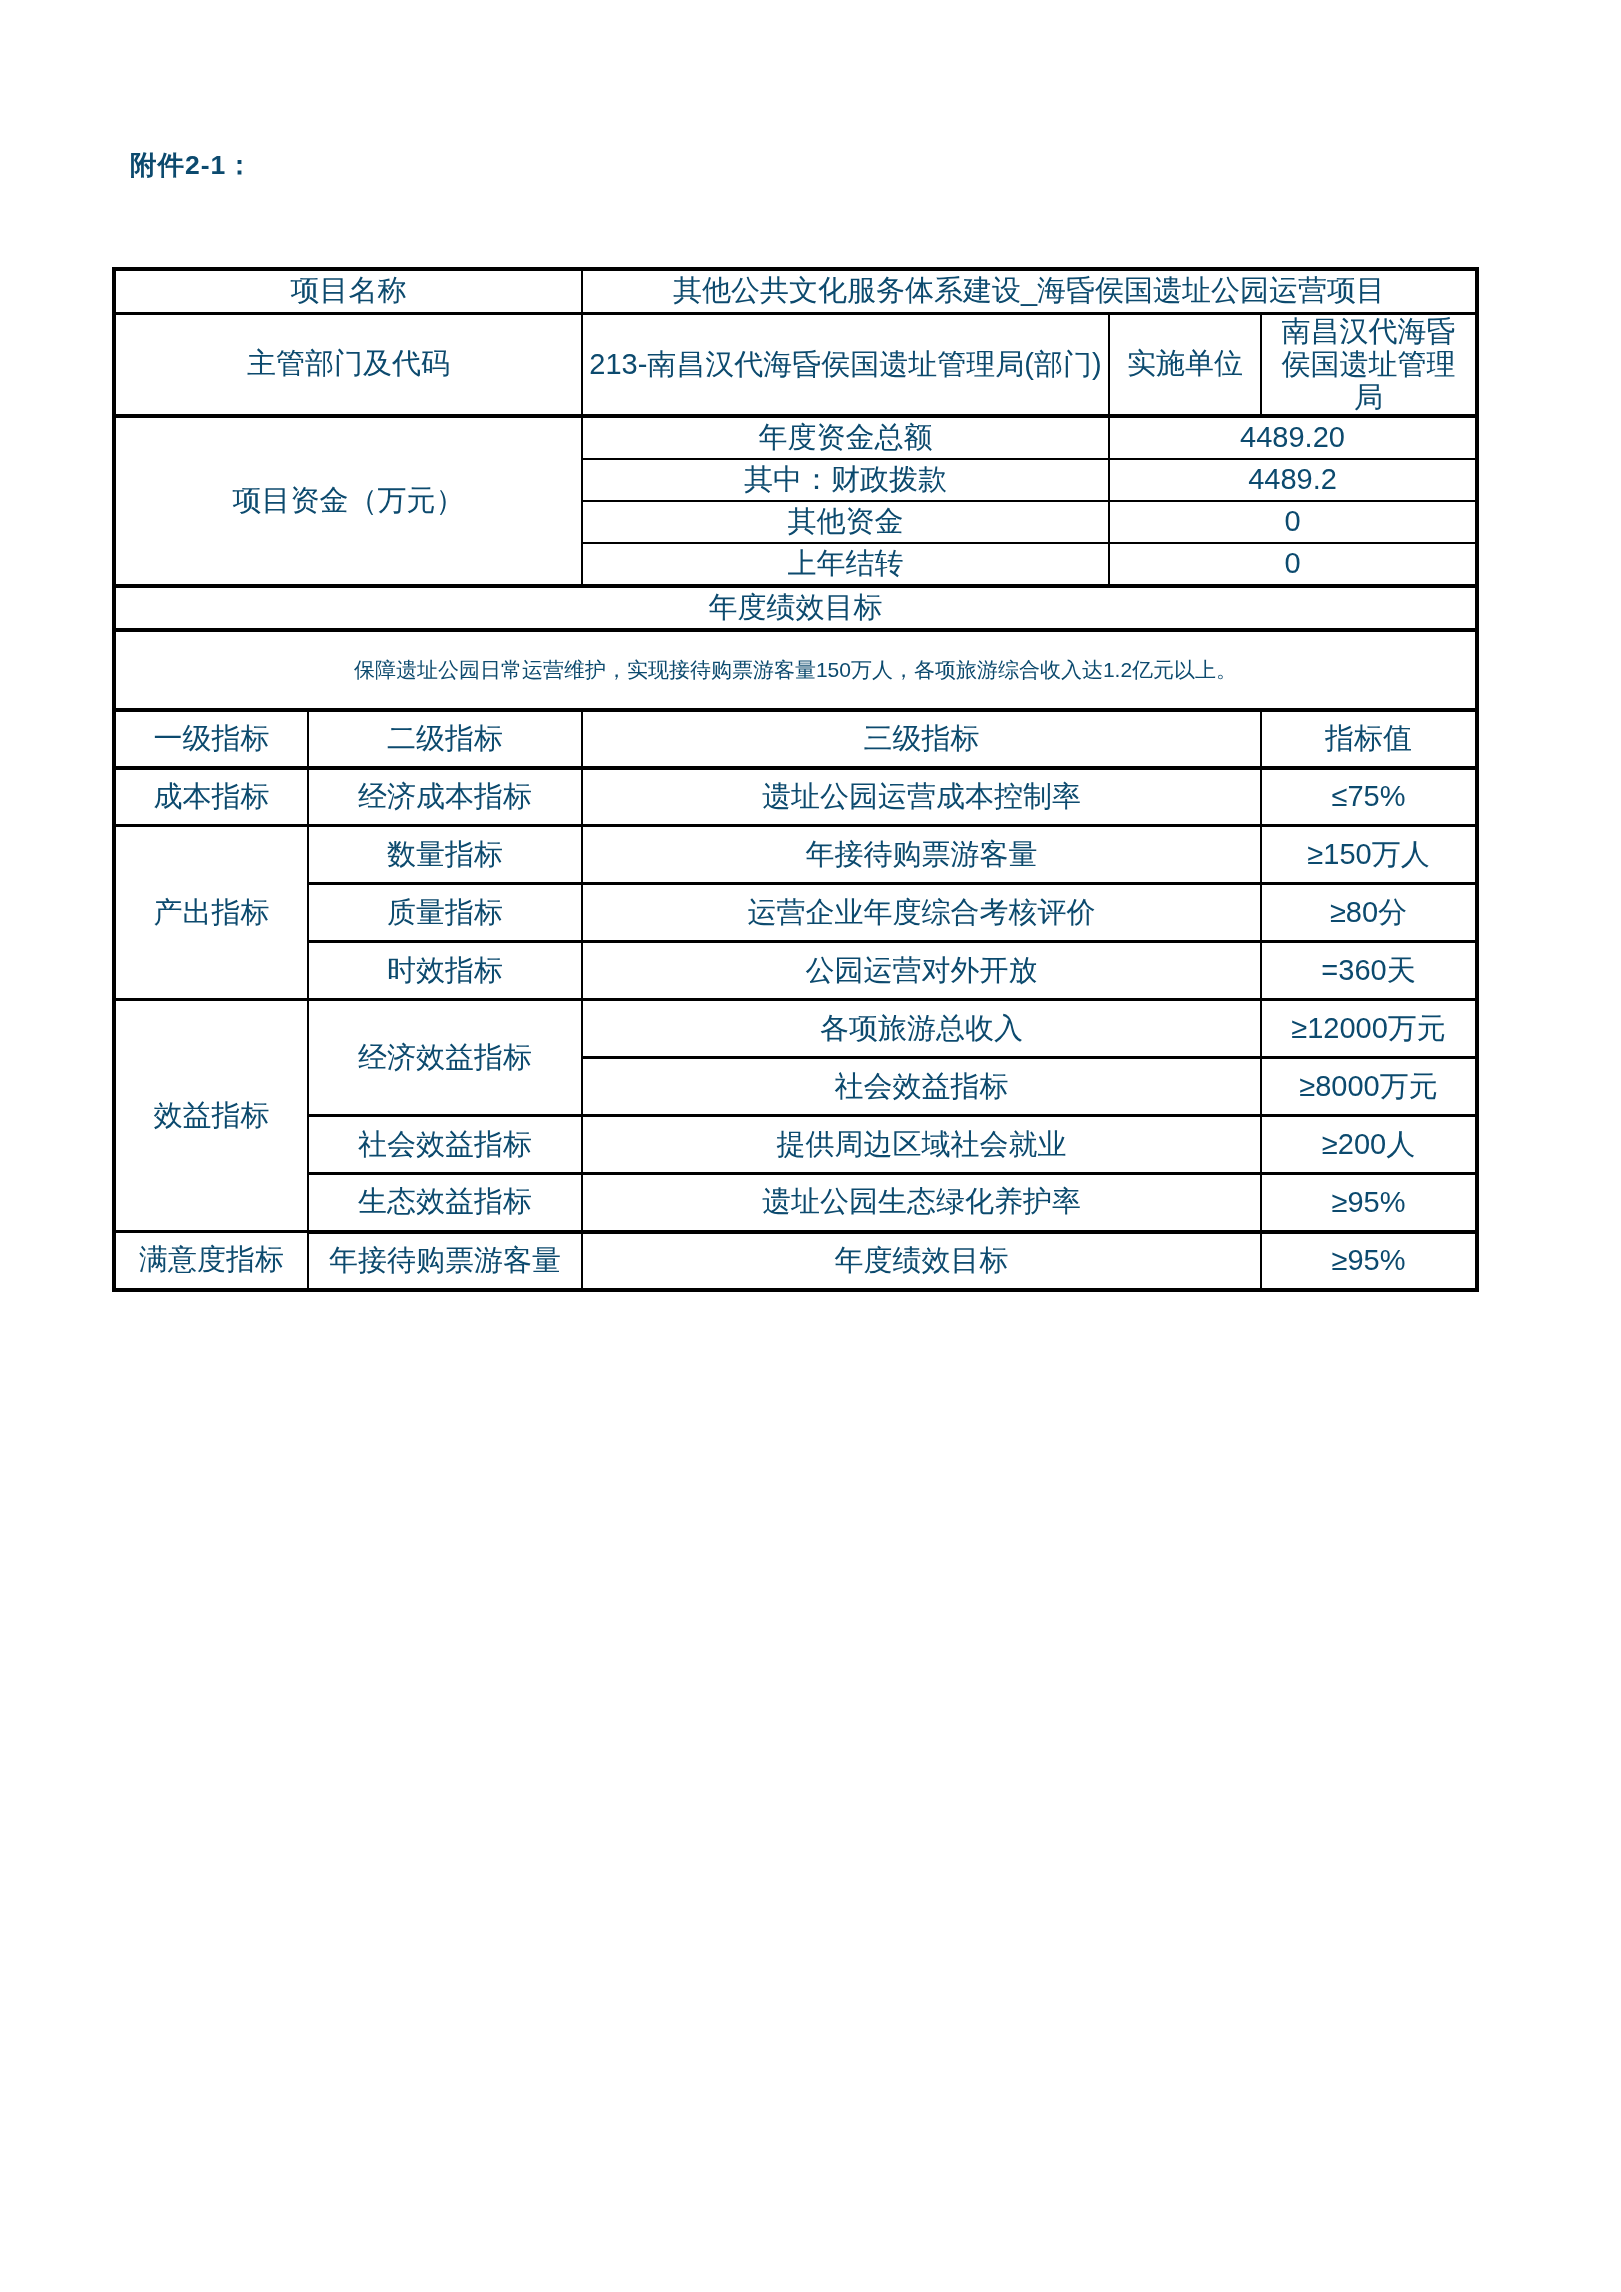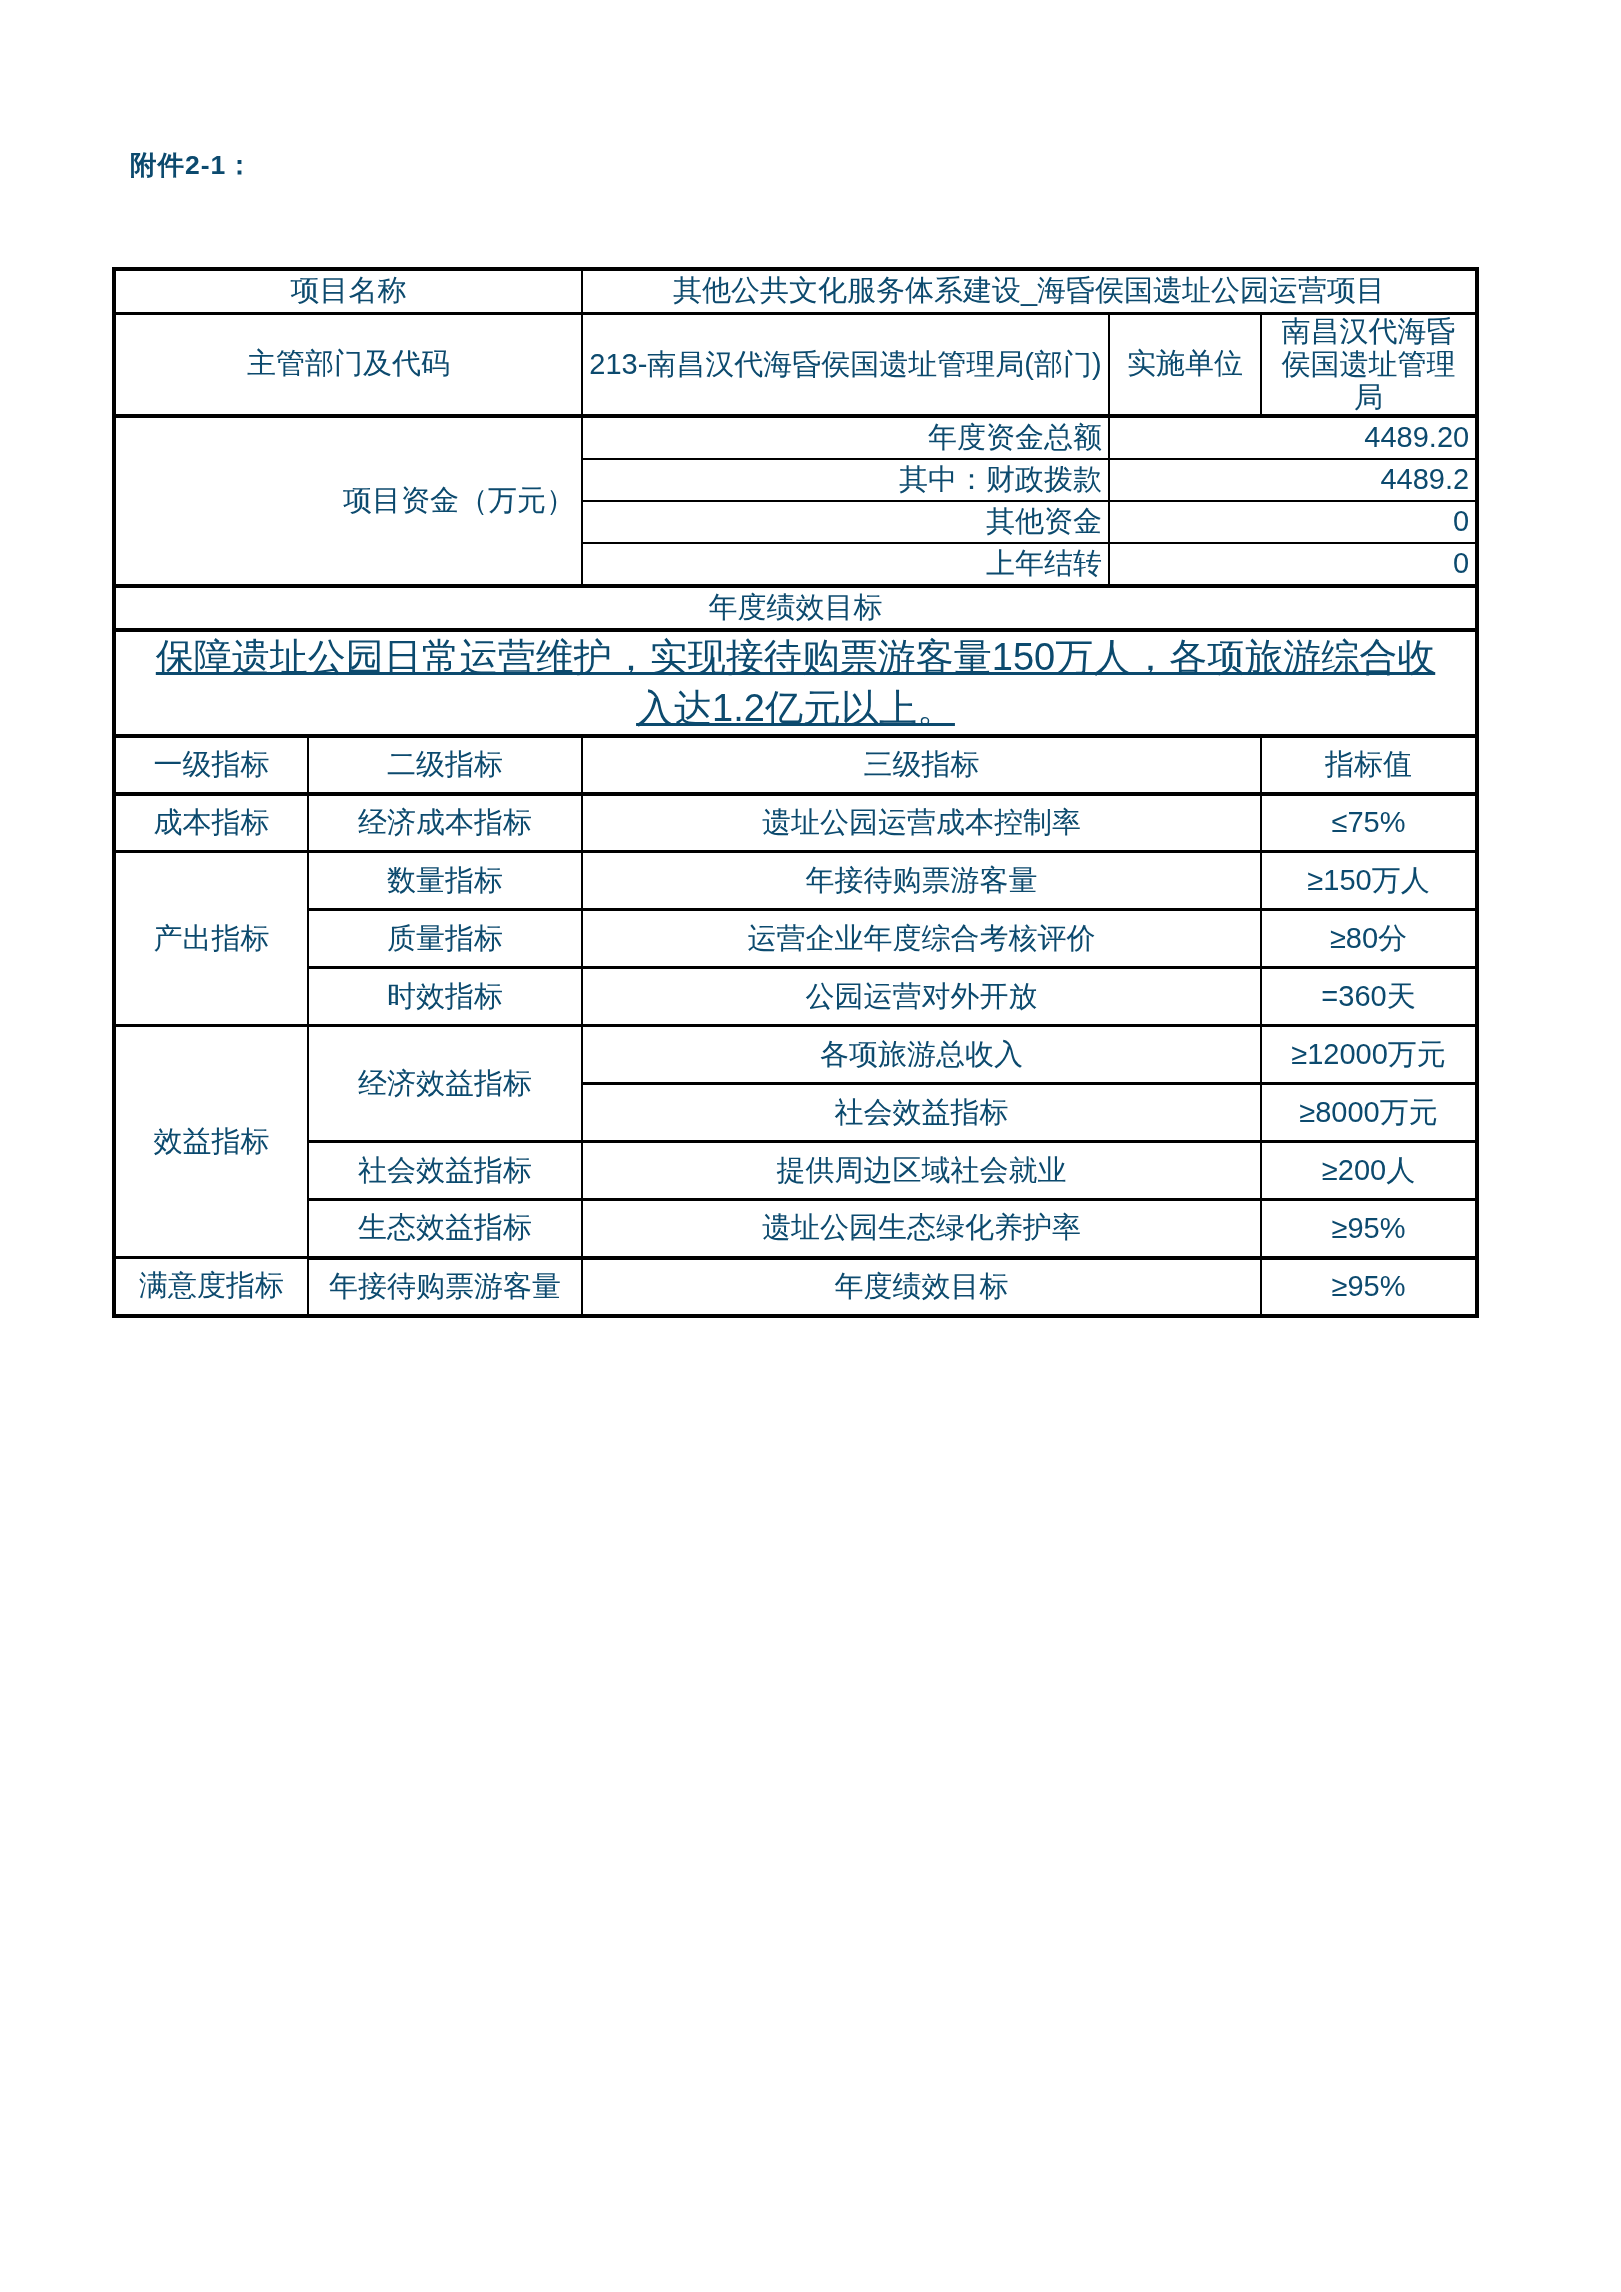--- a/index.html
+++ b/index.html
@@ -28,32 +28,32 @@
     border:4.9px solid #000; font-size:29px;
   }
   table.main td {
     border:3.9px solid #000; border-left-width:2.9px; border-right-width:2.9px;
     text-align:center; vertical-align:middle; padding:0 5.9px; overflow:hidden;
     font-weight:normal;
   }
   tr.r1 { height:44px; }
   tr.r2 { height:98px; }
   tr.rf { height:33px; }
-  tr.rf td { border-top-width:2.9px; border-bottom-width:2.9px;text-align:right; }
+  tr.rf td { border-top-width:2.9px; border-bottom-width:2.9px; }
   tr.r2 td { border-bottom-width:4.9px; }
   tr.r7 { height:32px; }
   tr.r7 td { border-top-width:4.9px; border-bottom-width:4.9px; }
   tr.r8 { height:80px; }
   tr.r8 td { border-bottom-width:4.9px; padding:0 35px; }
   tr.ri { height:58px; }
   tr.rh { height:58px; }
   tr.rh td { border-bottom-width:4.9px; }
   td.wrap3 { line-height:33px; padding:0 2.9px; }
   td.dept-val { line-height:39px; }
-  td.goal-para { font-size:38px;text-decoration:underline; }
+  td.goal-para { font-size:21px; }
 </style>
 </head>
 <body>
 
 <div class="page">
 
   <div class="attach">附件2-1：</div>
 
   <table class="main">
     <colgroup>

